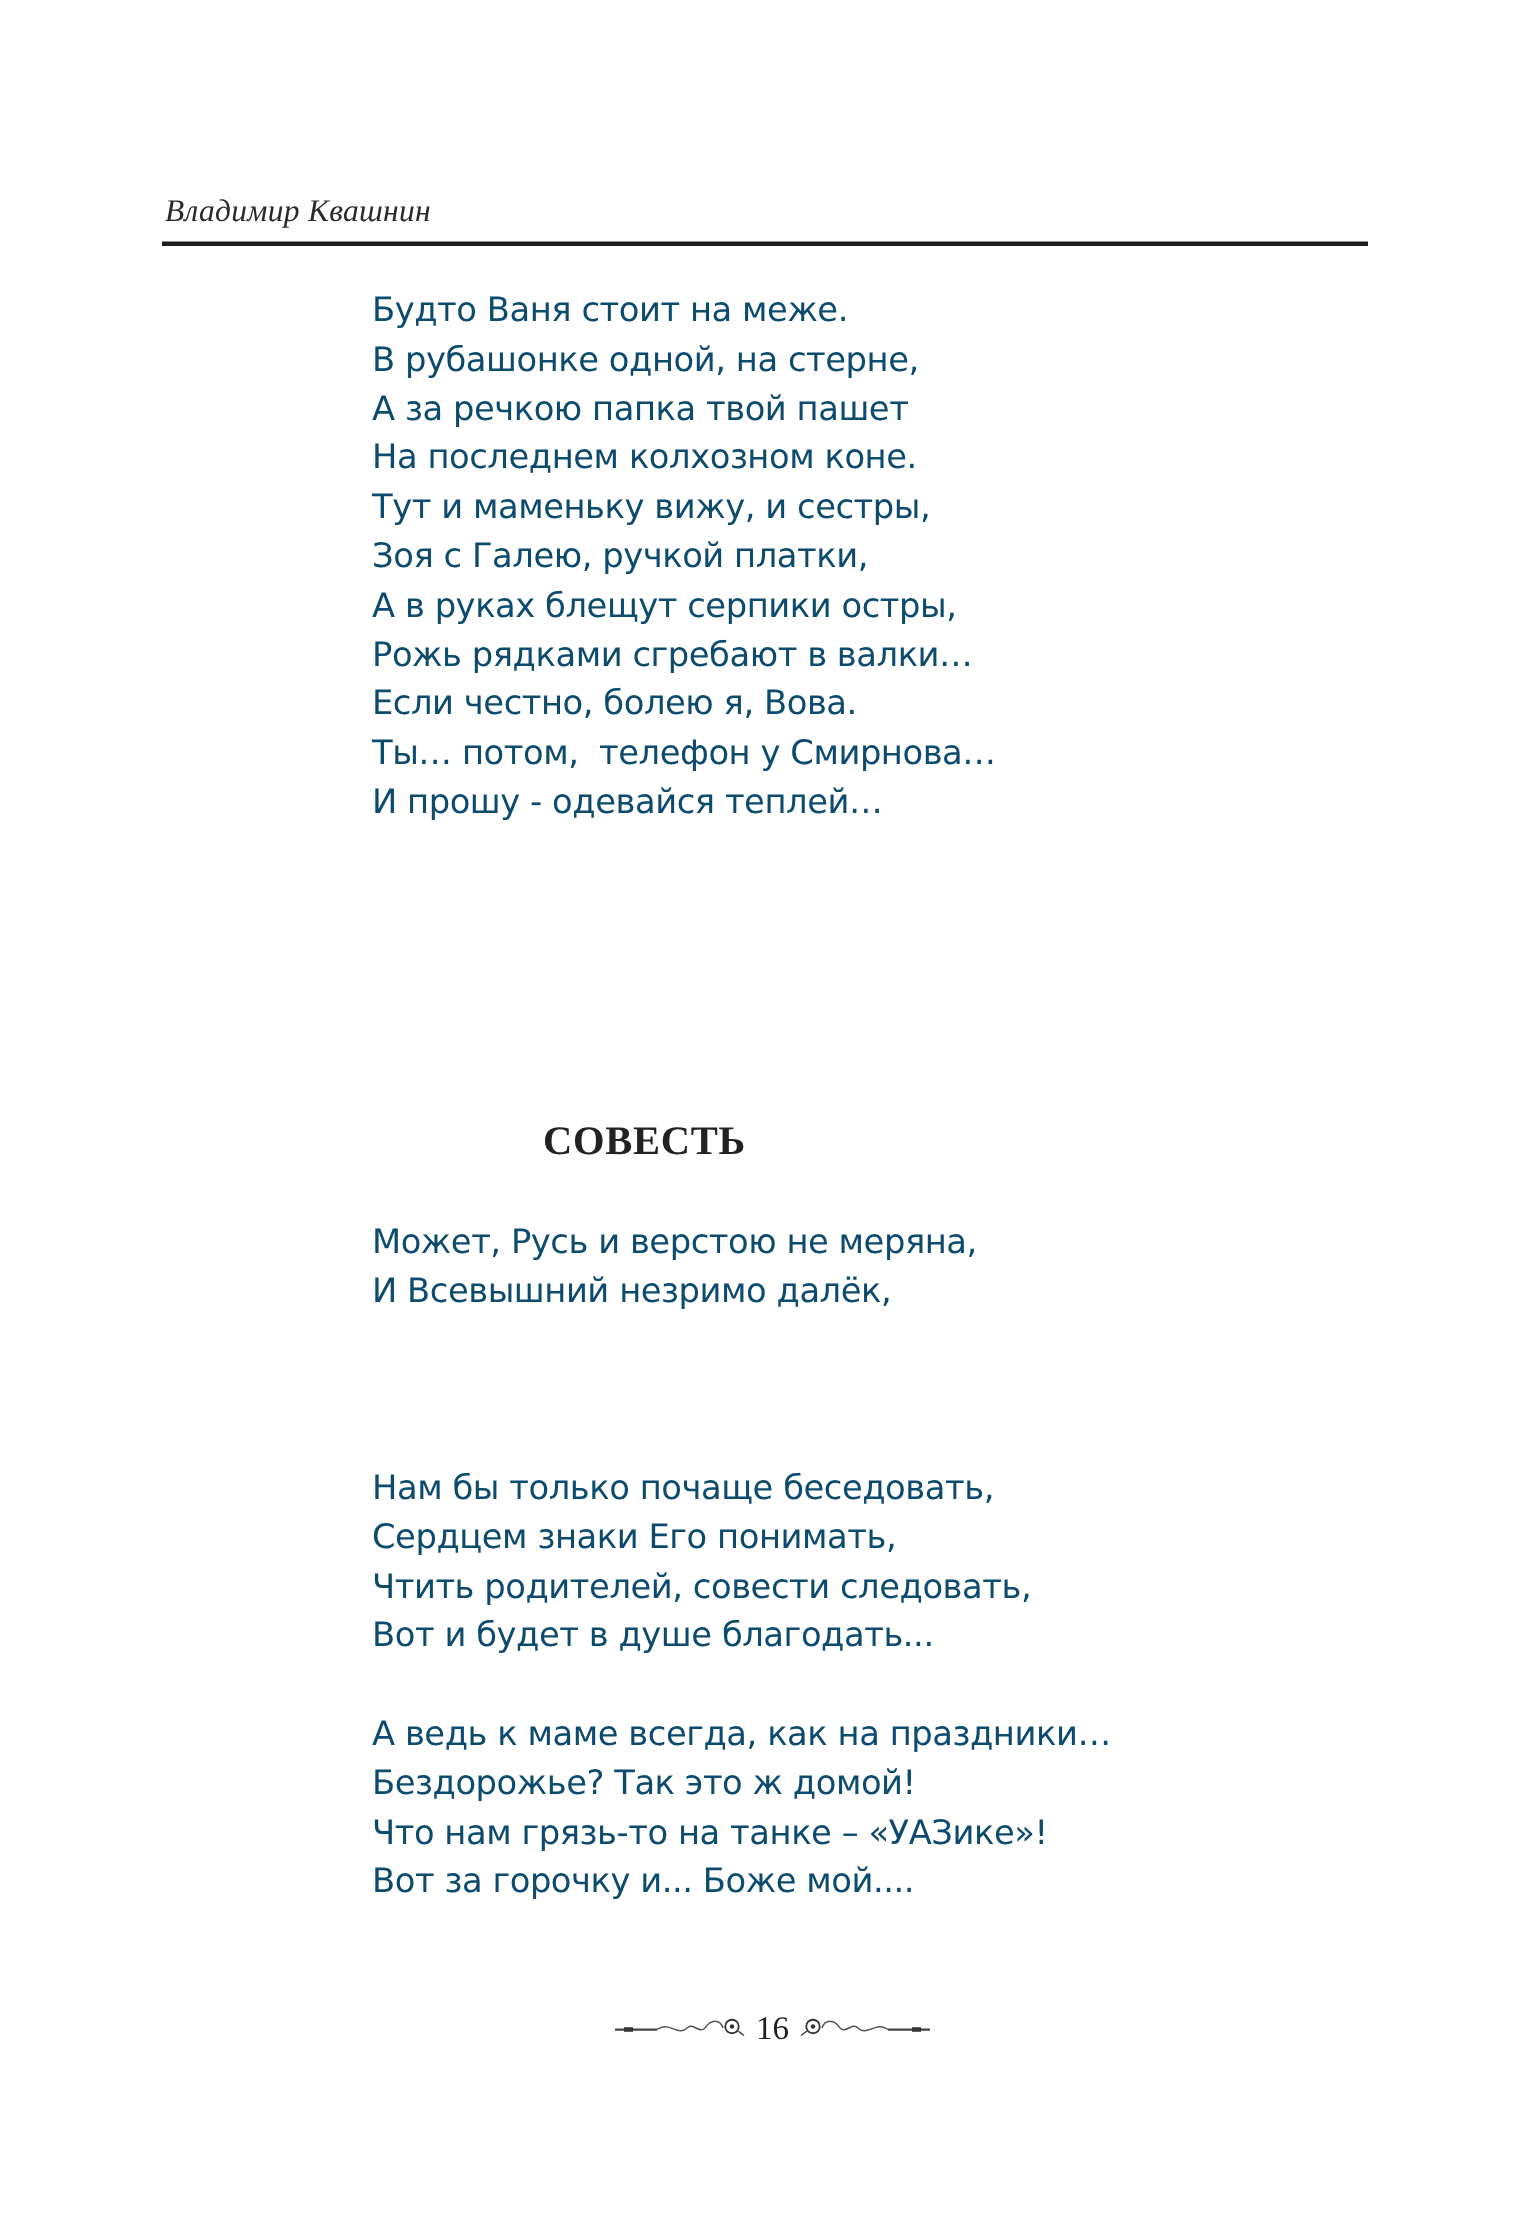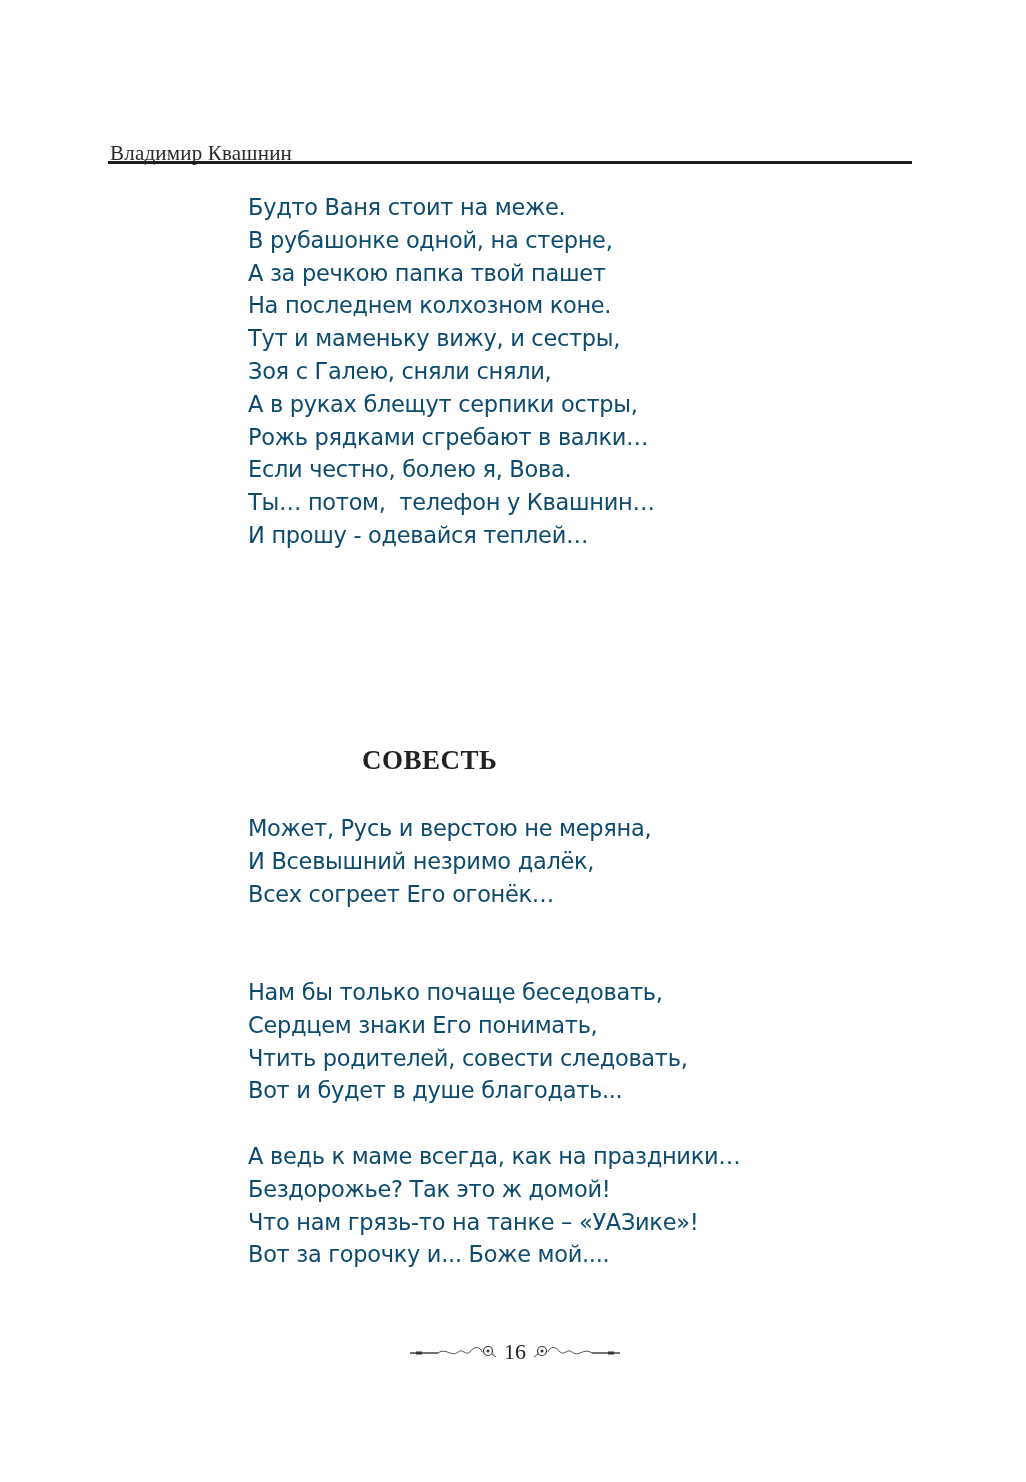--- a/index.html
+++ b/index.html
@@ -1,23 +1,23 @@
 <!DOCTYPE html>
 <html><head>
   <meta charset="utf-8">
   <style>
     html, body { margin: 0; padding: 0; background: #ffffff; }
     body {
       width: 1026px; height: 1482px; position: relative; overflow: hidden;
       color: #1f1f1f;
     }
     .running-head {
-      position: absolute; left: 110px; top: 141px;
+      position: absolute; left: 110px; top: 128px;
       font-family: "Liberation Serif", "DejaVu Serif", serif;
-      font-size: 21px; color: #2a2a2a; letter-spacing: 0.2px;
+      font-style: italic; font-size: 21px; color: #2a2a2a; letter-spacing: 0.2px;
     }
     .head-rule {
       position: absolute; left: 108px; top: 161px; width: 804px; height: 3px;
       background: #1e1e1e;
     }
     .verse {
       position: absolute; left: 248px;
       font-family: "DejaVu Sans", "Liberation Sans", sans-serif;
       font-size: 22.5px; line-height: 32.8px; color: #0c4a6e;
       letter-spacing: -0.3px;
@@ -44,34 +44,33 @@
 
 <div class="running-head">Владимир Квашнин</div>
 <div class="head-rule"></div>
 
 <div class="verse" style="top:191px;">
   <span class="line">Будто Ваня стоит на меже.</span>
   <span class="line">В рубашонке одной, на стерне,</span>
   <span class="line">А за речкою папка твой пашет</span>
   <span class="line">На последнем колхозном коне.</span>
   <span class="line">Тут и маменьку вижу, и сестры,</span>
-  <span class="line">Зоя с Галею, сняли сняли,</span>
+  <span class="line">Зоя с Галею, ручкой платки,</span>
   <span class="line">А в руках блещут серпики остры,</span>
   <span class="line">Рожь рядками сгребают в валки…</span>
   <span class="line">Если честно, болею я, Вова.</span>
-  <span class="line">Ты… потом,  телефон у Квашнин…</span>
+  <span class="line">Ты… потом,  телефон у Смирнова…</span>
   <span class="line">И прошу - одевайся теплей…</span>
 </div>
 
 <div class="title">СОВЕСТЬ</div>
 
 <div class="verse" style="top:812px;">
   <span class="line">Может, Русь и верстою не меряна,</span>
   <span class="line">И Всевышний незримо далёк,</span>
-  <span class="line">Всех согреет Его огонёк…</span>
 </div>
 
 <div class="verse" style="top:976px;">
   <span class="line">Нам бы только почаще беседовать,</span>
   <span class="line">Сердцем знаки Его понимать,</span>
   <span class="line">Чтить родителей, совести следовать,</span>
   <span class="line">Вот и будет в душе благодать...</span>
 </div>
 
 <div class="verse" style="top:1140px;">

